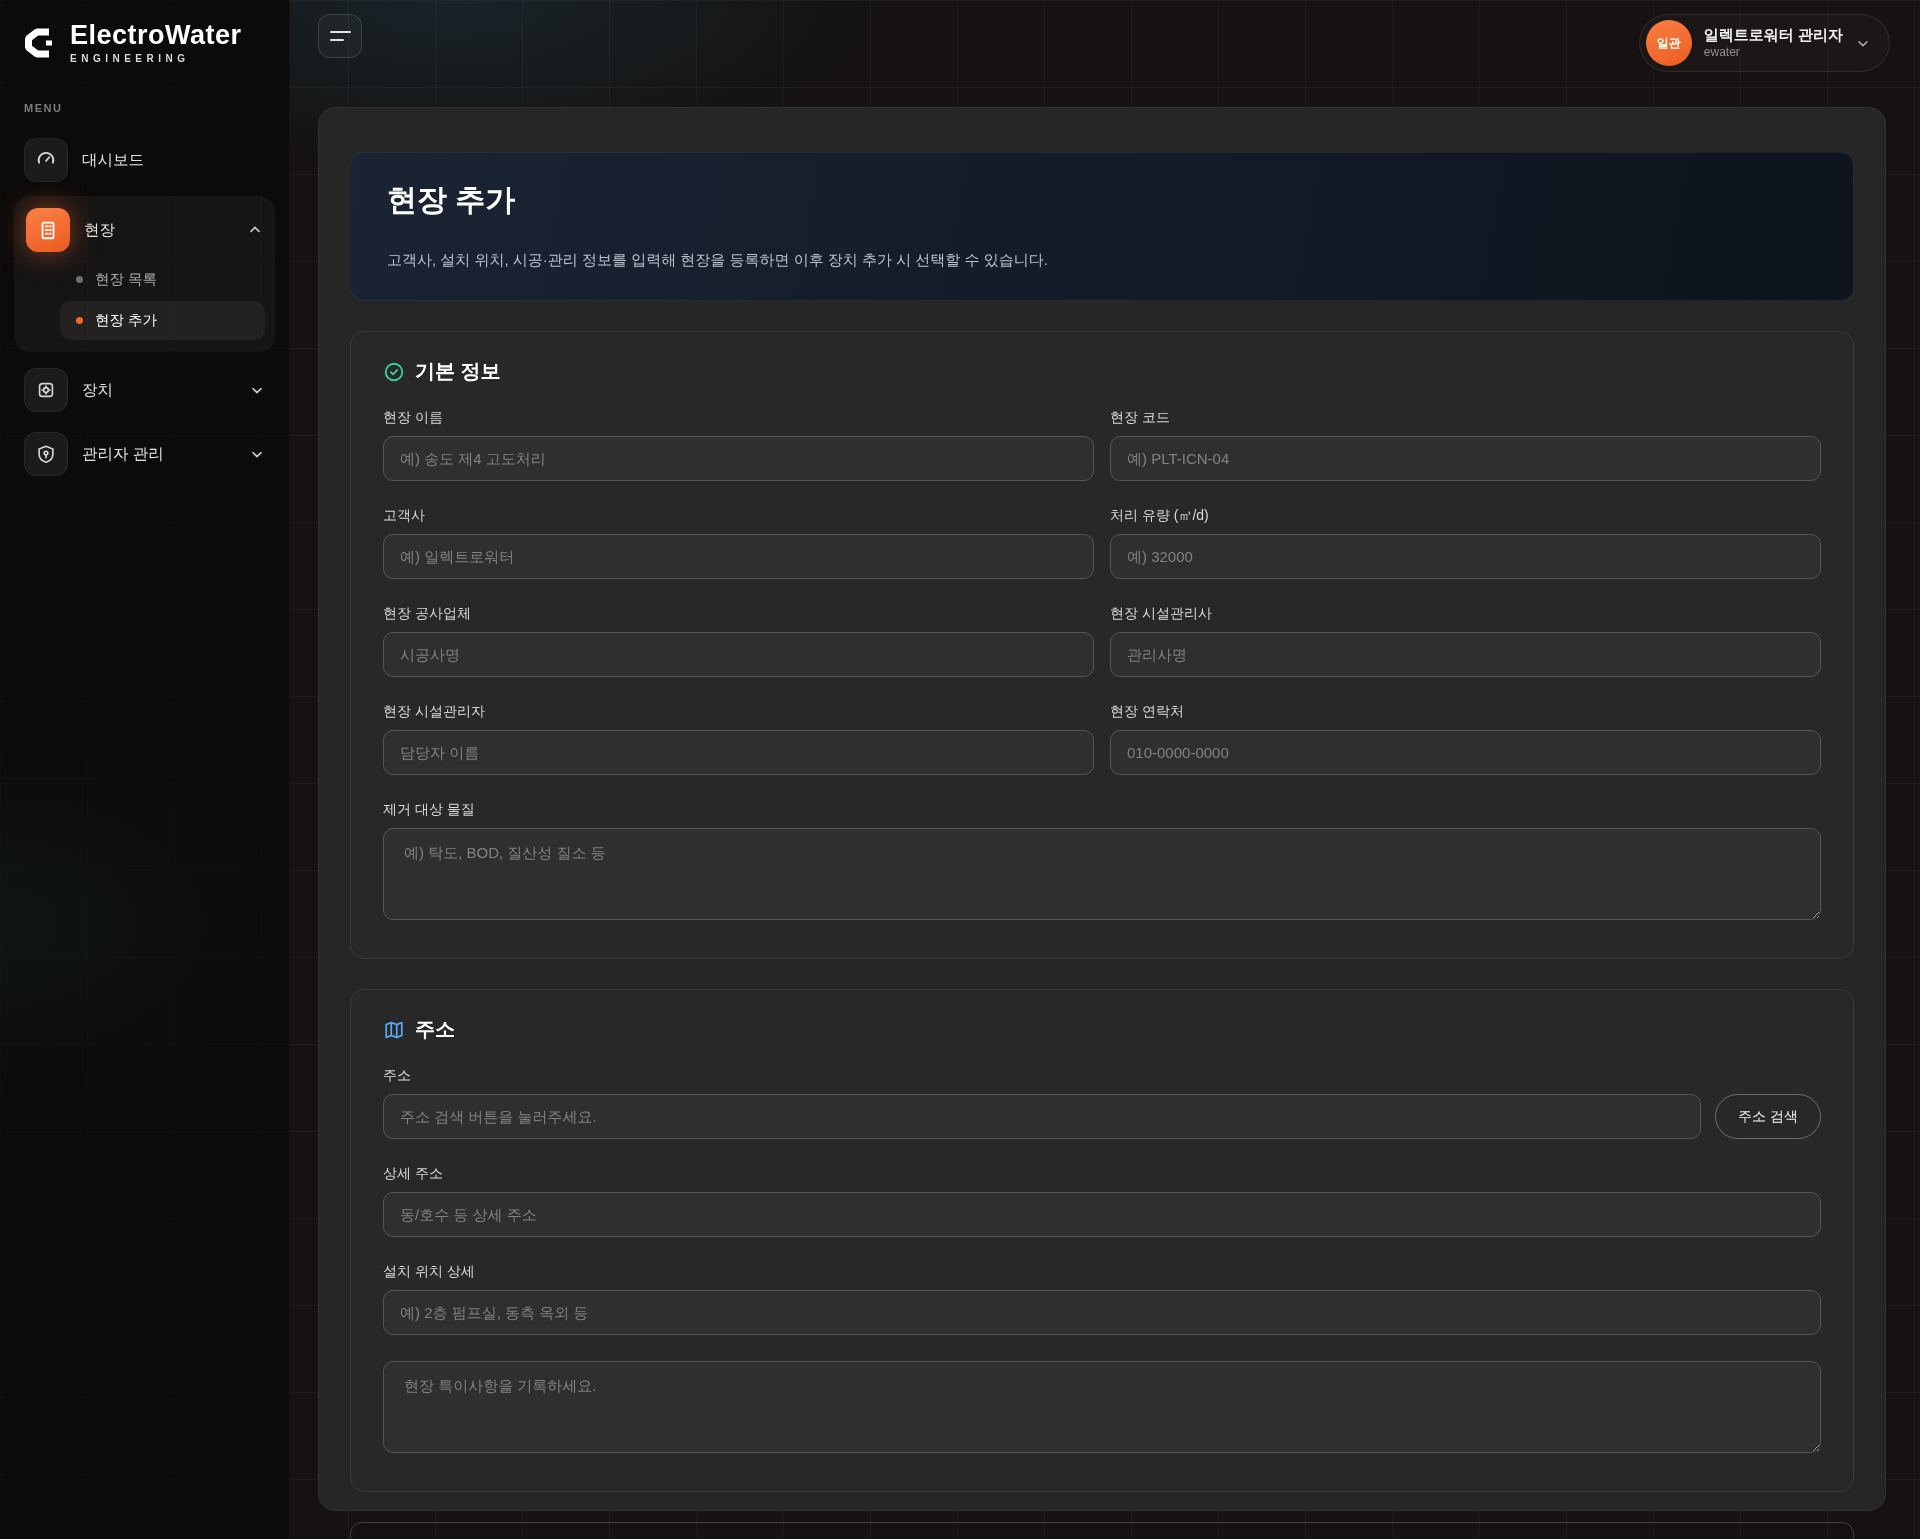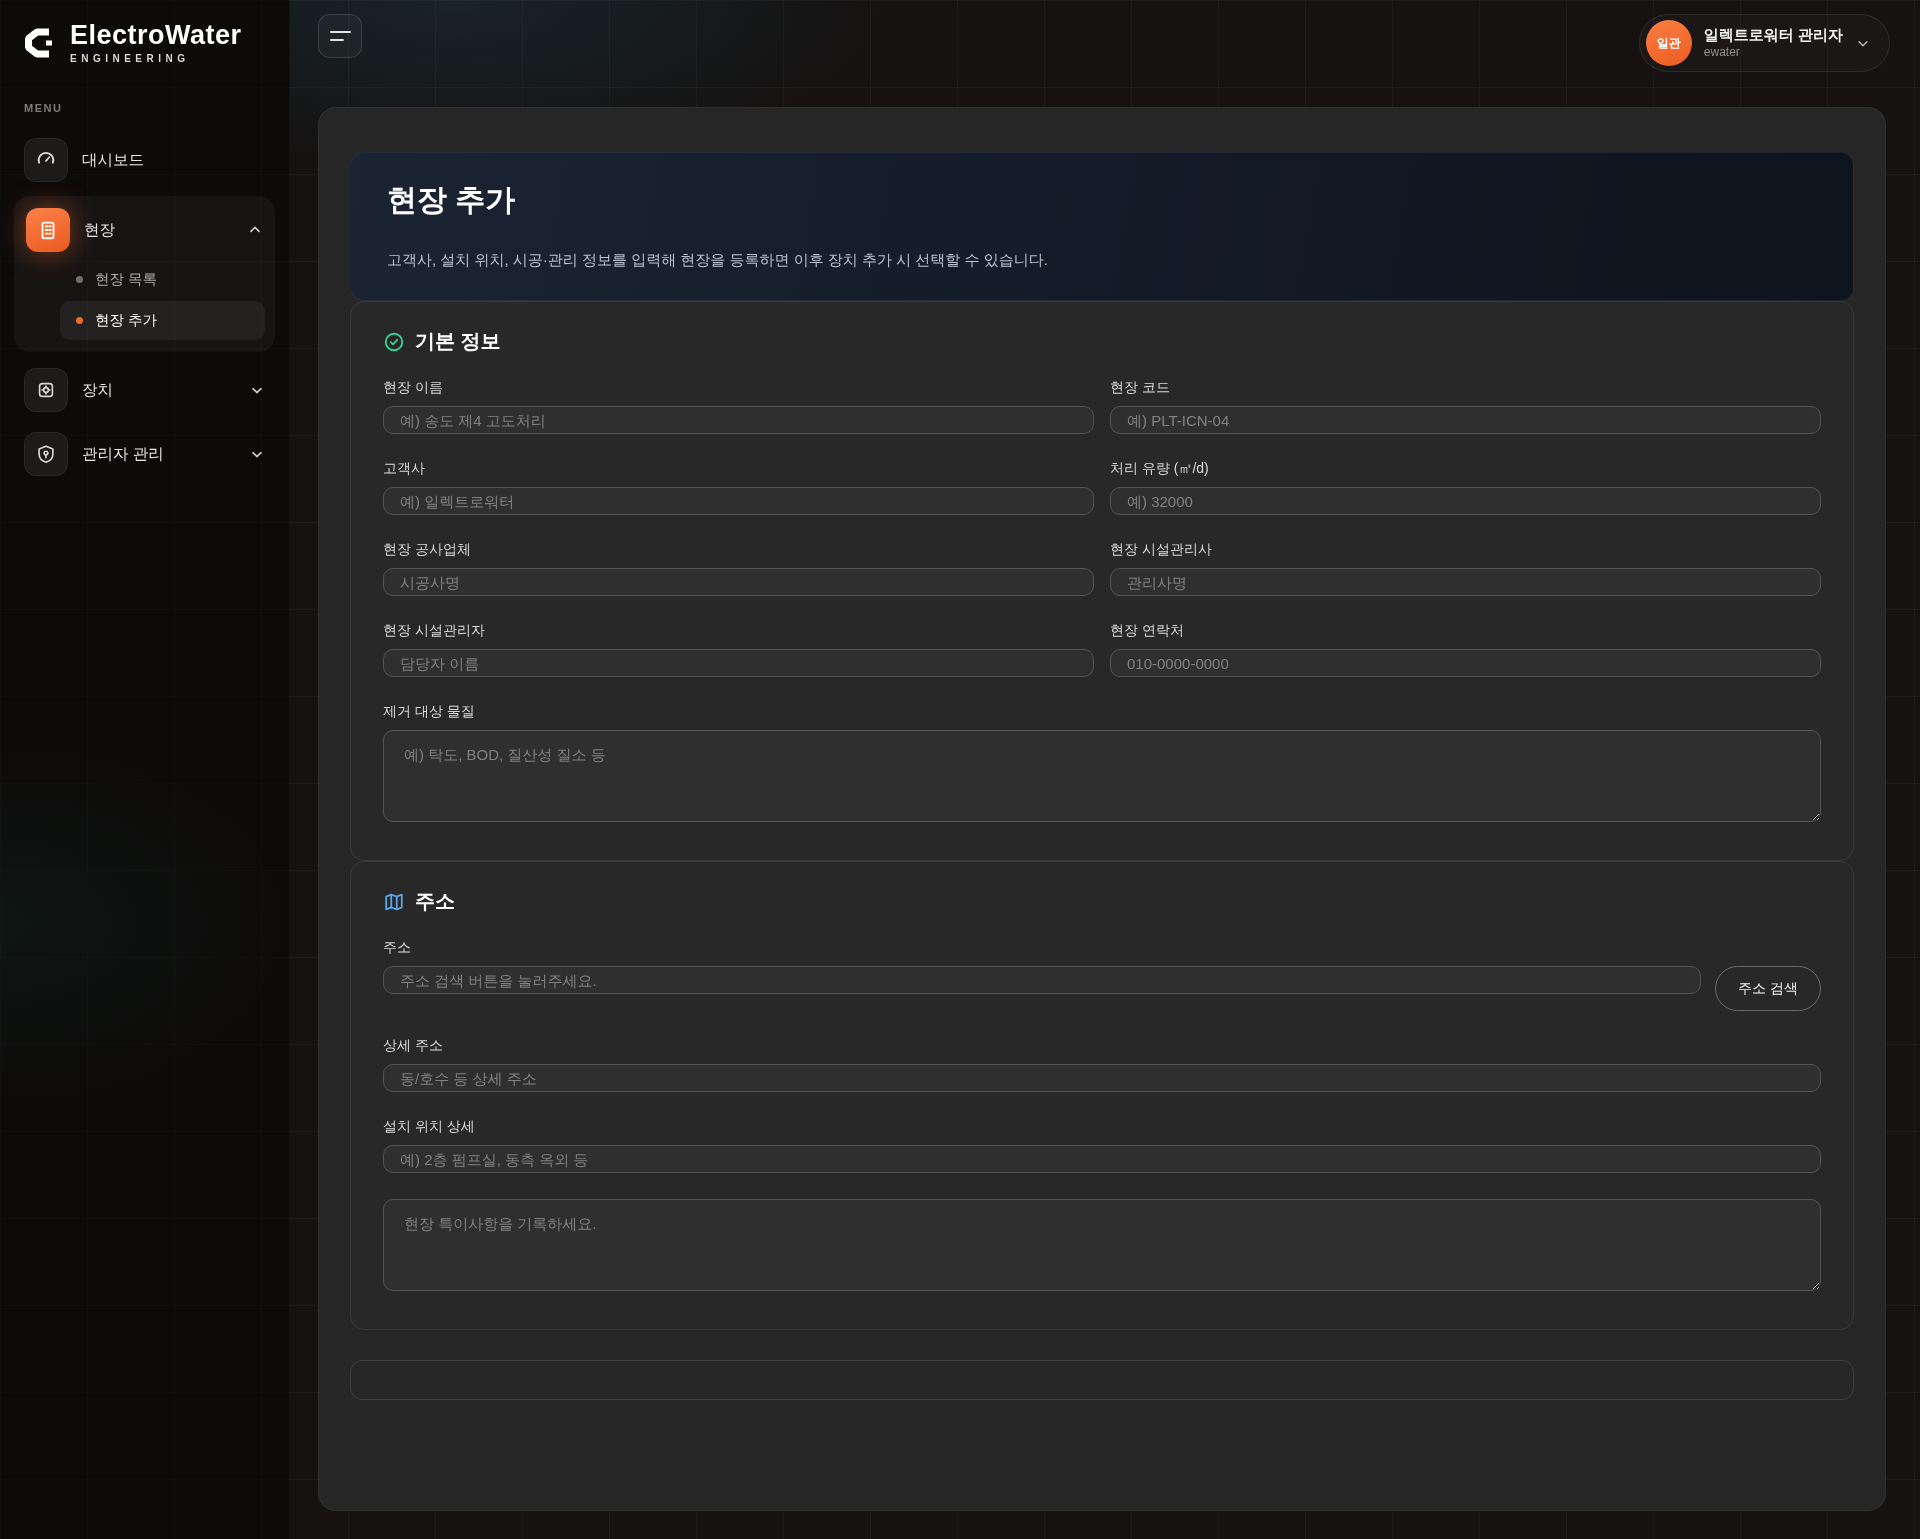--- a/index.html
+++ b/index.html
@@ -89,29 +89,29 @@
   }
   .banner {
     border-radius:14px; padding:27px 36px 30px 36px;
     background:linear-gradient(100deg,#1a2432 0%, #141c29 45%, #0e141d 100%);
     border:1px solid rgba(120,150,190,0.12);
   }
   .banner-title { font-size:30px; font-weight:700; color:#fff; }
   .banner-sub { font-size:15px; color:#bac3cd; margin-top:30px; }
 
   .section {
-    border:1px solid #3a3a3a; border-radius:14px;
+    margin-top:30px; border:1px solid #3a3a3a; border-radius:14px;
     background:#282828; padding:26px 32px 34px 32px;
   }
   .section-head { display:flex; align-items:center; gap:10px; margin-bottom:24px; }
   .section-title { font-size:20px; font-weight:700; color:#fff; }
   .grid2 { display:grid; grid-template-columns:1fr 1fr; column-gap:16px; row-gap:26px; }
   .field-label { display:block; font-size:14px; color:#d9d9d9; margin-bottom:9px; }
   .tin {
-    width:100%; height:28px; background:#2f2f2f; border:1px solid #555;
+    width:100%; height:45px; background:#2f2f2f; border:1px solid #555;
     border-radius:10px; padding:0 16px; font-size:15px; color:#eee; outline:none;
     font-family:"Liberation Sans", sans-serif;
   }
   .tin::placeholder, textarea::placeholder { color:#828282; }
   textarea.tin { height:92px; padding:13px 20px; resize:vertical; line-height:1.4; }
   .mt26 { margin-top:26px; }
   .addr-row { display:flex; gap:14px; }
   .addr-row .tin { flex:1; }
   .btn-outline {
     height:45px; padding:0 22px; border-radius:999px; border:1px solid #6b6b6b;

